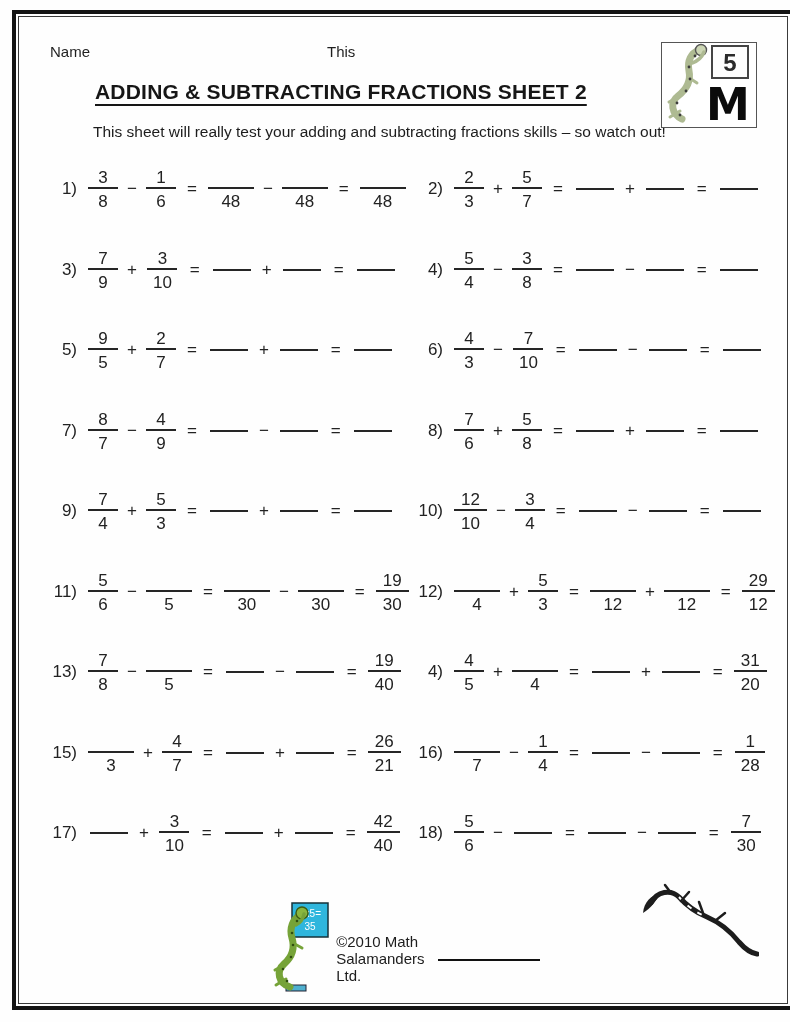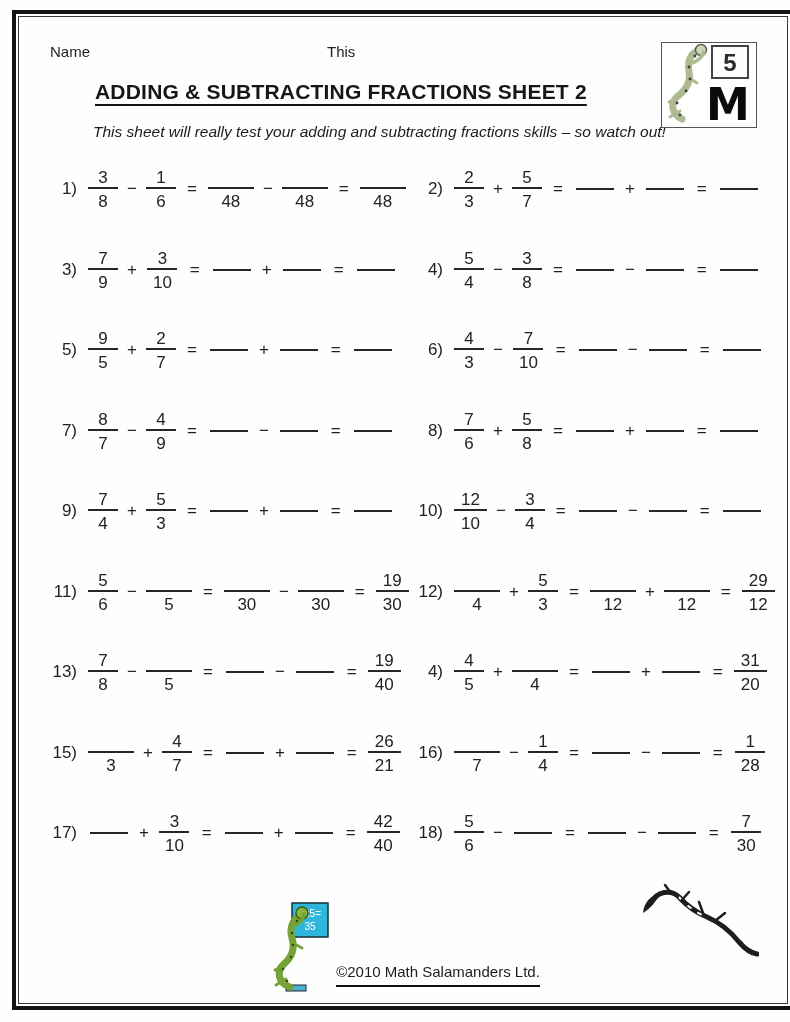--- a/index.html
+++ b/index.html
@@ -18,21 +18,21 @@
   .logo-box {
     position:absolute; top:25px; right:30px; width:94px; height:84px;
     border:1.5px solid #555; background:#fff;
   }
 
   .title {
     margin:20px 0 0 76px; font-size:21px; font-weight:bold; color:#161616;
     letter-spacing:0.2px; text-decoration:underline; text-decoration-thickness:2px;
     text-underline-offset:5px; white-space:nowrap;
   }
-  .subtitle { margin:19px 0 0 74px; font-size:15.5px; font-style:italic; color:#1c1c1c; white-space:nowrap; }
+  .subtitle { margin:19px 0 0 74px; font-size:15.5px; color:#1c1c1c; white-space:nowrap; }
 
   .problems {
     margin:8px 0 0 20px; display:grid;
     grid-template-columns:366px 352px; grid-auto-rows:80.5px; align-items:center;
   }
   .prob { display:flex; align-items:center; font-size:17px; color:#222; }
   .plabel { width:38px; text-align:right; margin-right:9px; flex:none; }
   .frac { display:inline-flex; flex-direction:column; align-items:center; margin:0 2px; flex:none; }
   .fnum {
     min-width:30px; height:23px; line-height:24px; text-align:center;
@@ -43,21 +43,21 @@
   .blank { width:38px; height:0; border-bottom:2px solid #262626; margin:0 4px; flex:none; }
   .op { margin:0 7px; flex:none; }
   .eq { margin:0 9px; flex:none; }
 
   .footer {
     position:absolute; left:0; right:0; bottom:14px;
     display:flex; justify-content:center; align-items:flex-end;
   }
   .logo-lockup { display:flex; align-items:flex-end; }
   .left-gecko { margin-right:2px; margin-bottom:-4px; }
-  .logo-col { display:flex; flex-direction:column; }
+  .logo-col { display:flex; flex-direction:row; align-items:center; }
   .copyright { font-size:15px; color:#1d1d1d; margin-bottom:5px; }
   .logo-rule { width:100%; border-top:2.5px solid #111; margin-bottom:2px; }
   .logo-text { font-size:26px; font-weight:800; letter-spacing:1px; color:#0d0d0d; line-height:1.02; white-space:nowrap; }
   .logo-text .bigM { font-size:38px; font-weight:900; letter-spacing:0; }
   .right-lizard { position:absolute; right:28px; bottom:40px; }
 </style>
 </head>
 <body>
 
 <div class="page">

